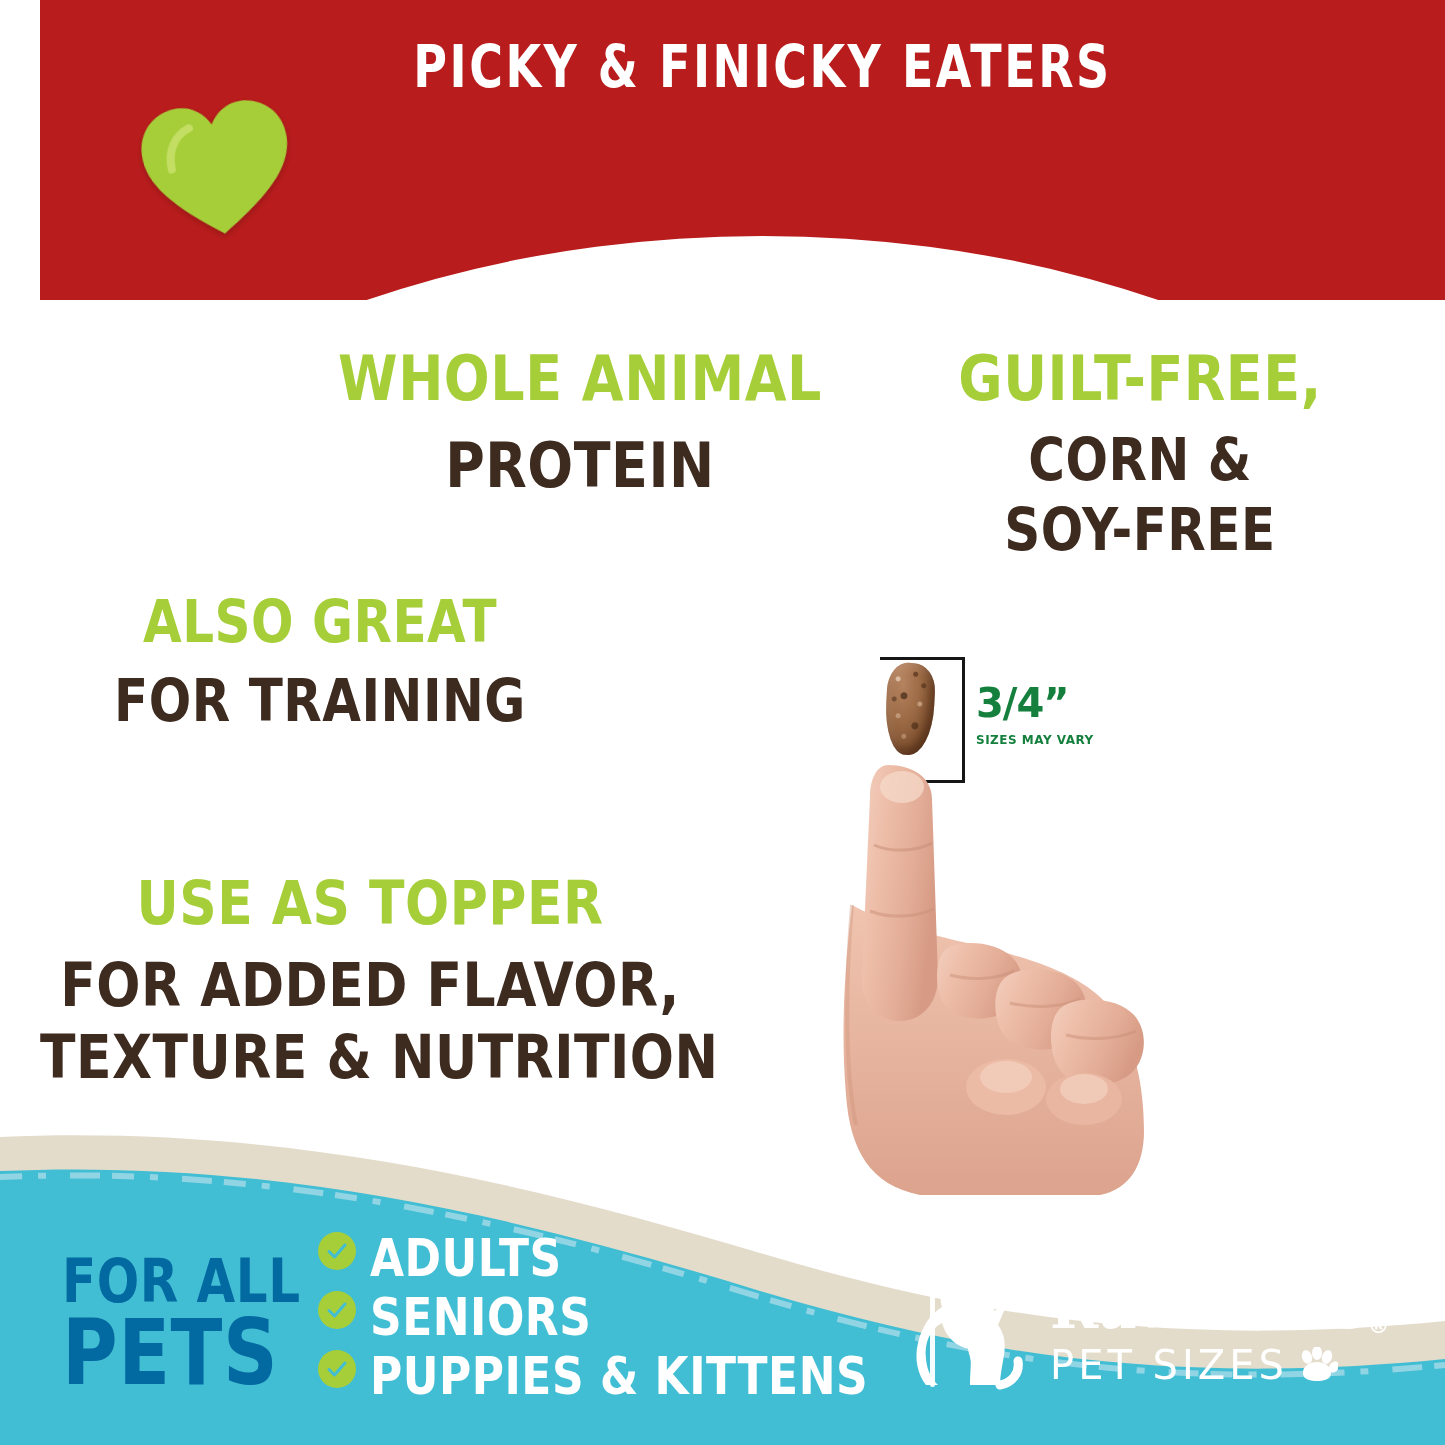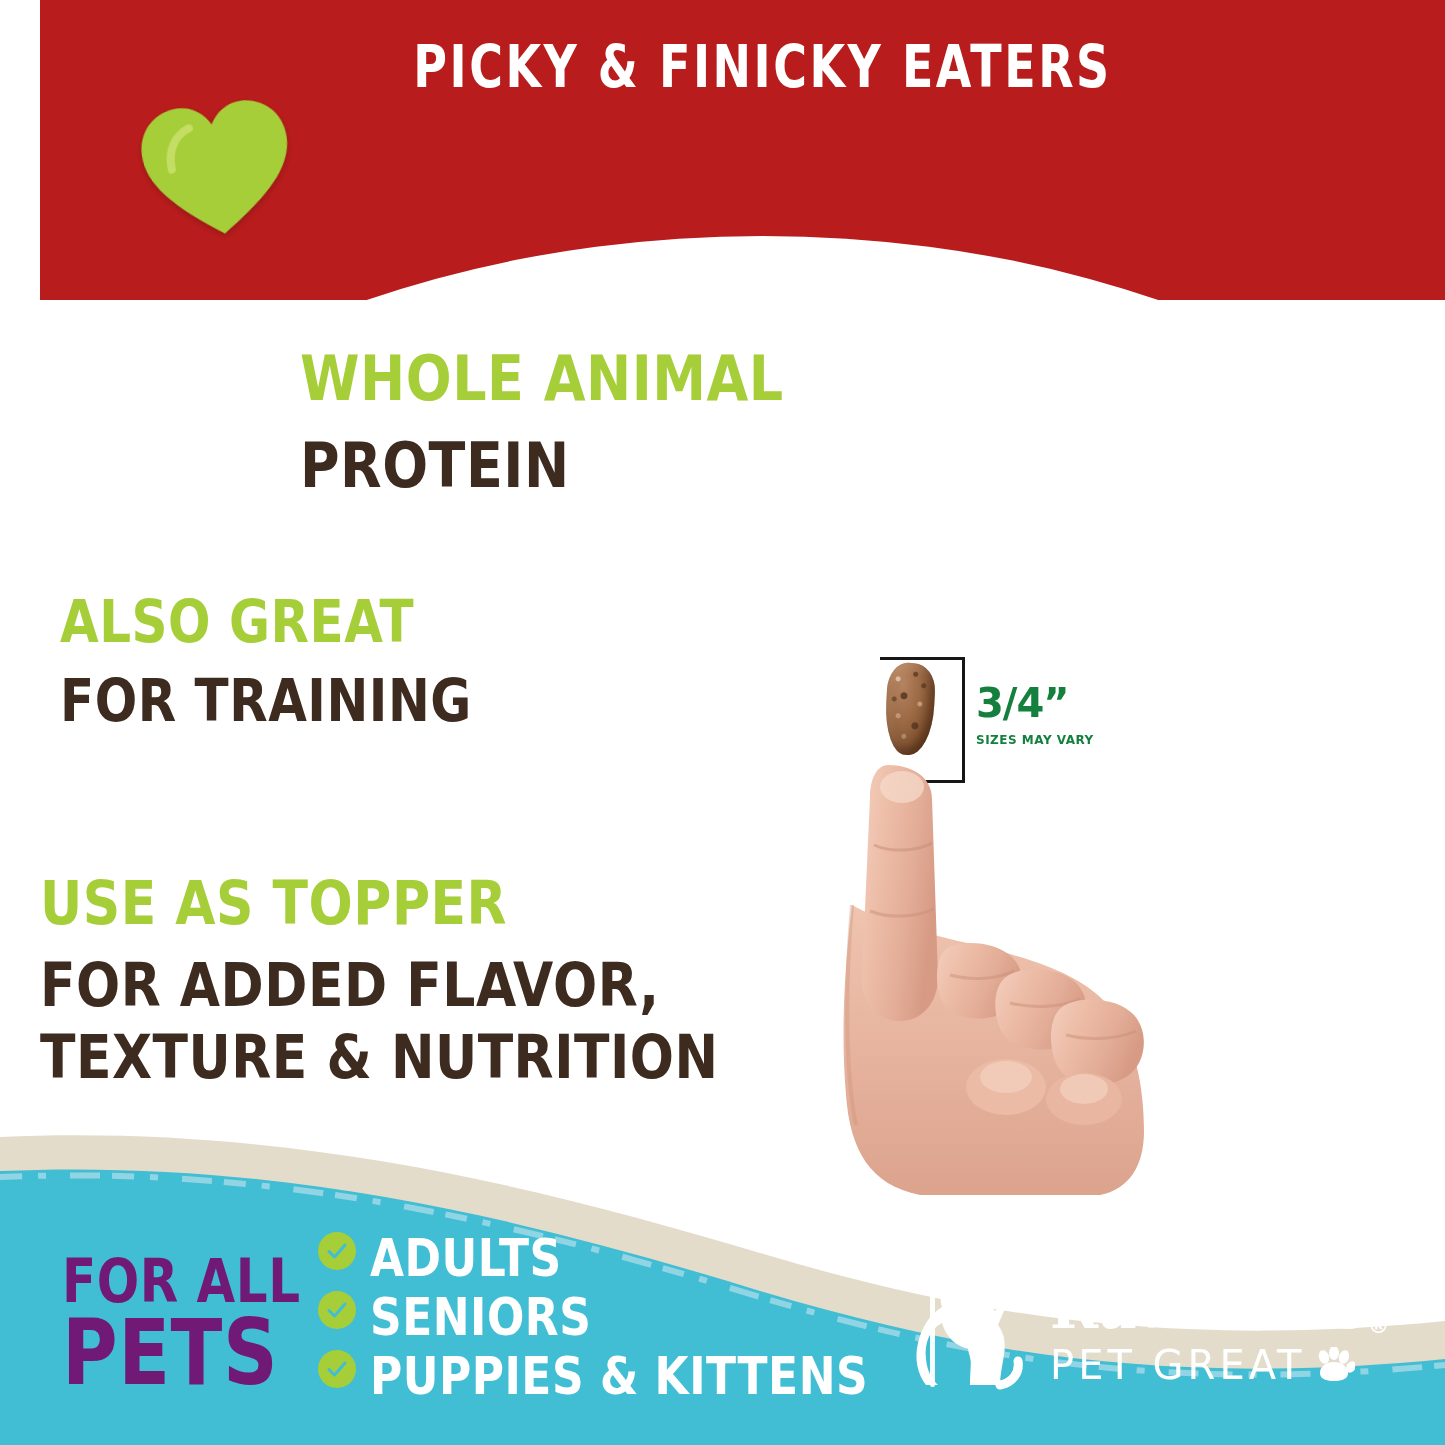--- a/index.html
+++ b/index.html
@@ -62,21 +62,21 @@
     white-space:nowrap;
   }
   .headline-wrap{
     position:absolute;left:0;top:96px;width:1445px;height:140px;
     display:flex;align-items:flex-start;justify-content:center;
   }
 
   
   .feature{
     position:absolute;
-    text-align:left;
+    text-align:center;
     white-space:nowrap;
   }
   .feat-green{
     color:#A6CE39;
     font-family:"DejaVu Sans",sans-serif;
     font-weight:700;
     transform:scaleY(1.16);
     transform-origin:50% 100%;
     letter-spacing:.5px;
   }
@@ -172,21 +172,21 @@
     position:absolute;left:0;bottom:0;width:1445px;height:360px;
     overflow:hidden;
   }
 
   .footer-content{
     position:absolute;left:0;bottom:0;width:1445px;height:230px;
   }
 
   .forall{
     position:absolute;left:62px;bottom:48px;
-    color:#701a75;
+    color:#0369a1;
     font-family:"DejaVu Sans",sans-serif;
     font-weight:700;
     line-height:.96;
     white-space:nowrap;
   }
   .forall .l1{font-size:50px;letter-spacing:.5px;transform:scaleY(1.2);transform-origin:0 100%;display:block;}
   .forall .l2{font-size:76px;letter-spacing:.5px;transform:scaleY(1.2);transform-origin:0 100%;display:block;margin-top:14px;}
 
   .checklist{
     position:absolute;left:318px;bottom:44px;
@@ -268,20 +268,25 @@
 
     <div class="top-arc"></div>
     <div class="top-arc-rough"></div>
   </div>
 
   <div class="feature" id="f1">
     <div class="feat-green">WHOLE ANIMAL</div>
     <div class="feat-dark">PROTEIN</div>
   </div>
 
+  <div class="feature" id="f2">
+    <div class="feat-green">GUILT-FREE,</div>
+    <div class="feat-dark">CORN &amp;</div>
+    <div class="feat-dark">SOY-FREE</div>
+  </div>
 
   <div class="feature" id="f3">
     <div class="feat-green">ALSO GREAT</div>
     <div class="feat-dark">FOR TRAINING</div>
   </div>
 
   <div class="feature" id="f4">
     <div class="feat-green">USE AS TOPPER</div>
     <div class="feat-dark">FOR ADDED FLAVOR,</div>
     <div class="feat-dark">TEXTURE &amp; NUTRITION</div>
@@ -448,21 +453,21 @@
                  C 54 78, 54 66, 58 58 Z" fill="#FFFFFF"></path>
         <path d="M88 118 C 100 116, 108 106, 106 94" fill="none" stroke="#FFFFFF" stroke-width="9" stroke-linecap="round"></path>
       </svg>
 
       <div class="logo-text">
         <div class="logo-top">
           <span>Raw Paws</span>
             <span class="logo-reg">®</span>
         </div>
         <div class="logo-bottom">
-          <span>PET GREAT</span>
+          <span>PET SIZES</span>
           <svg class="paw" viewBox="0 0 40 36">
             <ellipse cx="9" cy="10" rx="5" ry="7" fill="#FFFFFF" transform="rotate(-18 9 10)"></ellipse>
             <ellipse cx="19" cy="6" rx="5" ry="7" fill="#FFFFFF"></ellipse>
             <ellipse cx="29" cy="10" rx="5" ry="7" fill="#FFFFFF" transform="rotate(18 29 10)"></ellipse>
             <ellipse cx="36" cy="20" rx="4.5" ry="6" fill="#FFFFFF" transform="rotate(32 36 20)"></ellipse>
             <path d="M19 15 C 28 15, 34 21, 33 27 C 32 33, 25 34, 19 34 C 13 34, 6 33, 5 27 C 4 21, 10 15, 19 15 Z" fill="#FFFFFF"></path>
           </svg>
         </div>
       </div>
 

